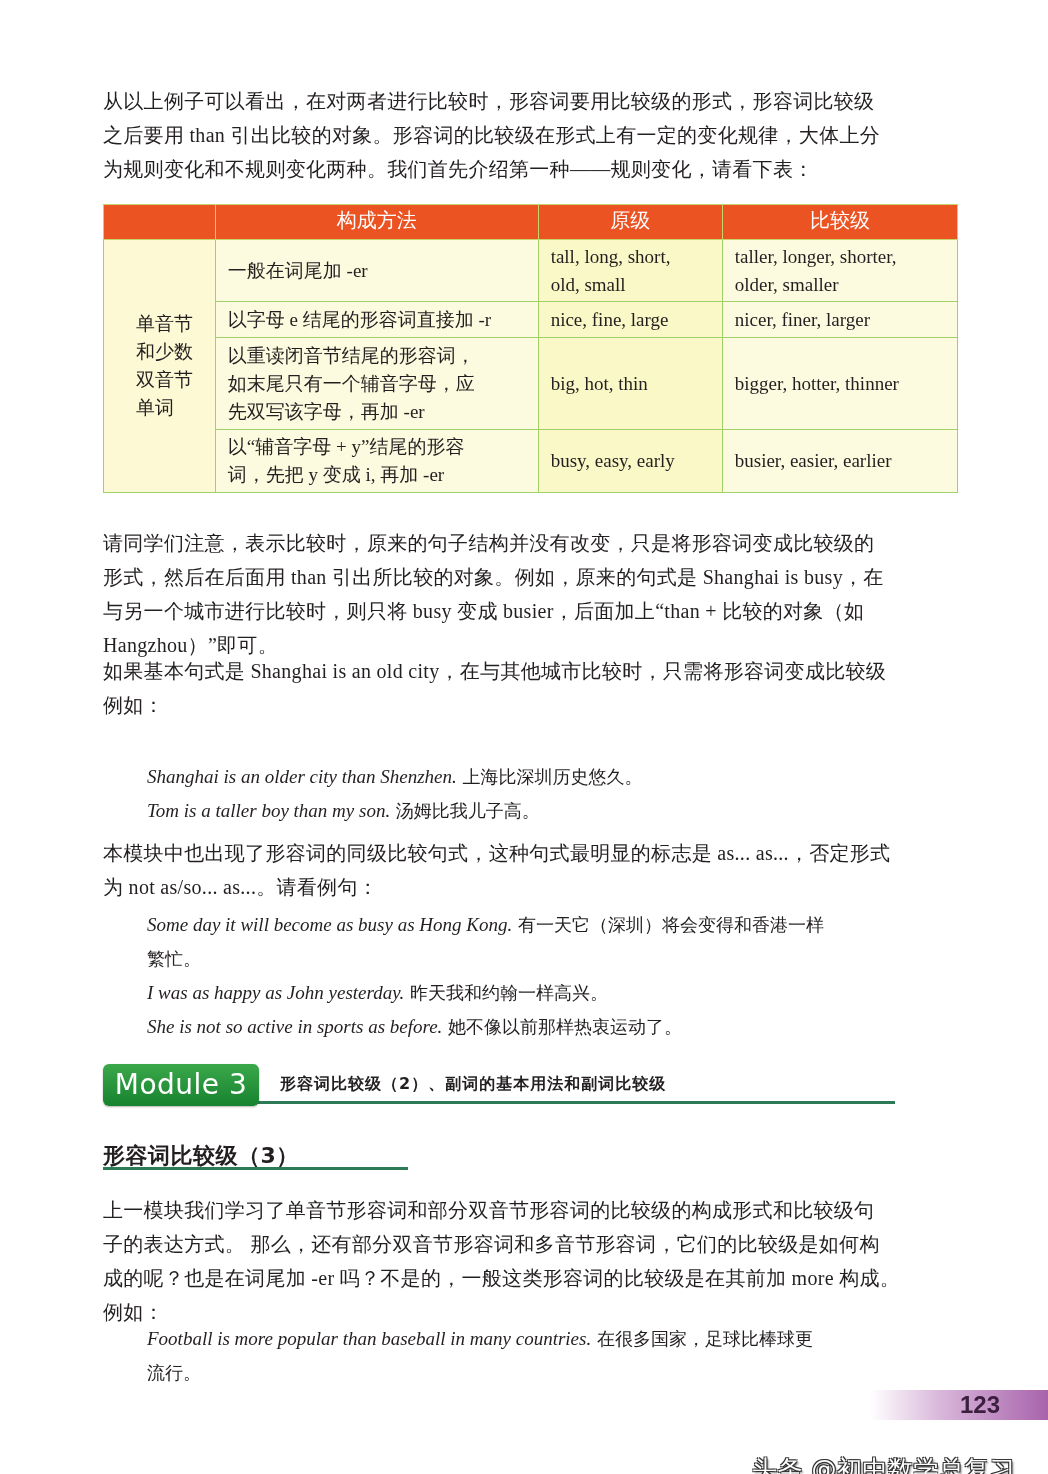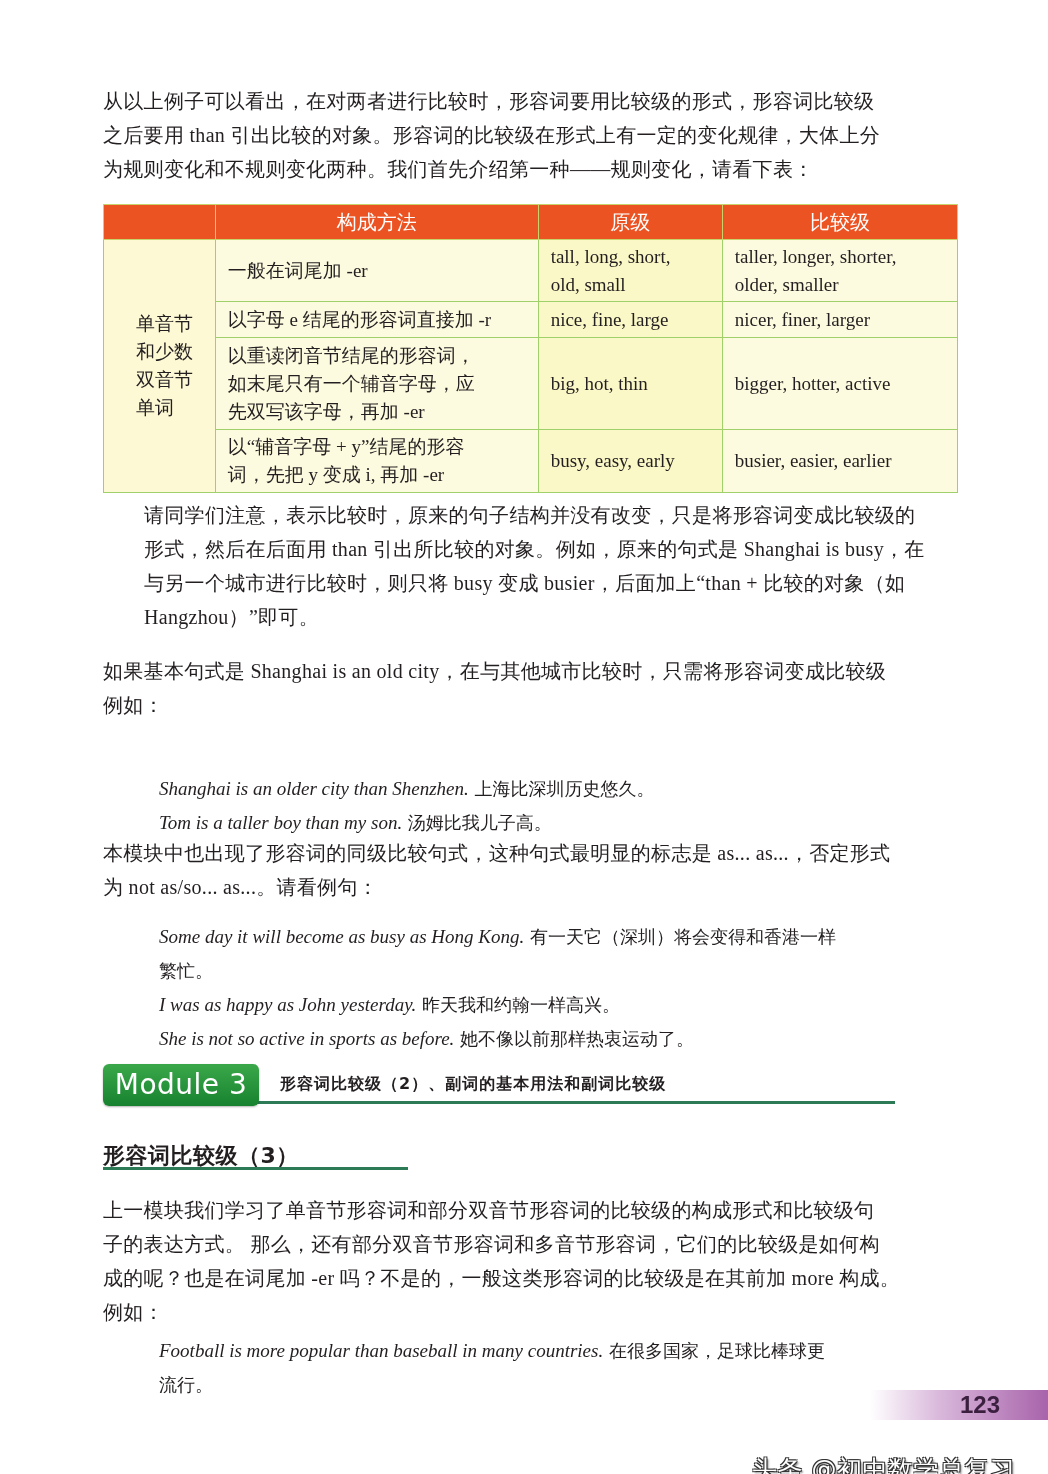--- a/index.html
+++ b/index.html
@@ -1,29 +1,29 @@
 <!DOCTYPE html>
 <html><head>
 <meta charset="utf-8">
 <style>
   html, body { margin: 0; padding: 0; background: #ffffff; }
   body { width: 1048px; height: 1474px; position: relative; overflow: hidden;
          font-family: "Liberation Serif", "DejaVu Serif", serif; color: #231f20; }
   .para { position: absolute; left: 103px; width: 856px; font-size: 20px; line-height: 34px;
           text-align: justify; letter-spacing: 0.3px; margin: 0; }
-  .example { position: absolute; left: 143px; width: 816px; font-size: 19px; line-height: 34px; margin: 16px; }
+  .example { position: absolute; left: 143px; width: 816px; font-size: 19px; line-height: 34px; margin: 4px; }
   .example .en { font-style: italic; }
   .example .zh { font-family: "DejaVu Serif", serif; font-size: 18px; }
   .block-line { display: block; }
 
   
   .tbl { position: absolute; left: 103px; top: 204px; width: 855px; border-collapse: collapse;
          font-size: 19px; line-height: 28px; }
   .tbl td, .tbl th { border: 1.5px solid #9fd06a; padding: 0 12px; vertical-align: middle; text-align: left; }
-  .tbl th { background: #ec5323; color: #ffffff; font-family: Liberation Sans, sans-serif; font-weight: normal;
+  .tbl th { background: #ec5323; color: #ffffff; font-family: Liberation Mono, monospace; font-weight: normal;
             font-size: 20px; height: 34px; text-align: center; border-color: #c9d36e; }
   .tbl td { background: #fdfbdf; }
   .tbl td.orig { background: #fbf8c7; }
   .tbl td.cat { background: #fdf9d5; text-align: left; padding-left: 32px; width: 68px; }
   .tbl .c1 { width: 80px; }
   .tbl .c2 { width: 304px; }
   .tbl .c3 { width: 162px; }
   .tbl .c4 { width: 214px; }
 
   
@@ -89,34 +89,34 @@
       <td class="orig"><span>nice, fine, large</span></td>
       <td><span>nicer, finer, larger</span></td>
     </tr>
     <tr style="height:92px;">
       <td>
         <span class="block-line">以重读闭音节结尾的形容词，</span>
         <span class="block-line">如末尾只有一个辅音字母，应</span>
         <span class="block-line">先双写该字母，再加 -er</span>
       </td>
       <td class="orig"><span>big, hot, thin</span></td>
-      <td><span>bigger, hotter, active</span></td>
+      <td><span>bigger, hotter, thinner</span></td>
     </tr>
     <tr style="height:63px;">
       <td>
         <span class="block-line">以“辅音字母 + y”结尾的形容</span>
         <span class="block-line">词，先把 y 变成 i, 再加 -er</span>
       </td>
       <td class="orig"><span>busy, easy, early</span></td>
       <td><span>busier, easier, earlier</span></td>
     </tr>
   </tbody>
 </table>
 
-<p class="para" style="top:498px;margin-left:41px;">
+<p class="para" style="top:526px;">
   <span class="block-line">请同学们注意，表示比较时，原来的句子结构并没有改变，只是将形容词变成比较级的</span>
   <span class="block-line">形式，然后在后面用 than 引出所比较的对象。例如，原来的句式是 Shanghai is busy，在</span>
   <span class="block-line">与另一个城市进行比较时，则只将 busy 变成 busier，后面加上“than + 比较的对象（如</span>
   <span class="block-line">Hangzhou）”即可。</span>
 </p>
 
 <p class="para" style="top:654px;">
   <span class="block-line">如果基本句式是 Shanghai is an old city，在与其他城市比较时，只需将形容词变成比较级</span>
   <span class="block-line">例如：</span>
 </p>

